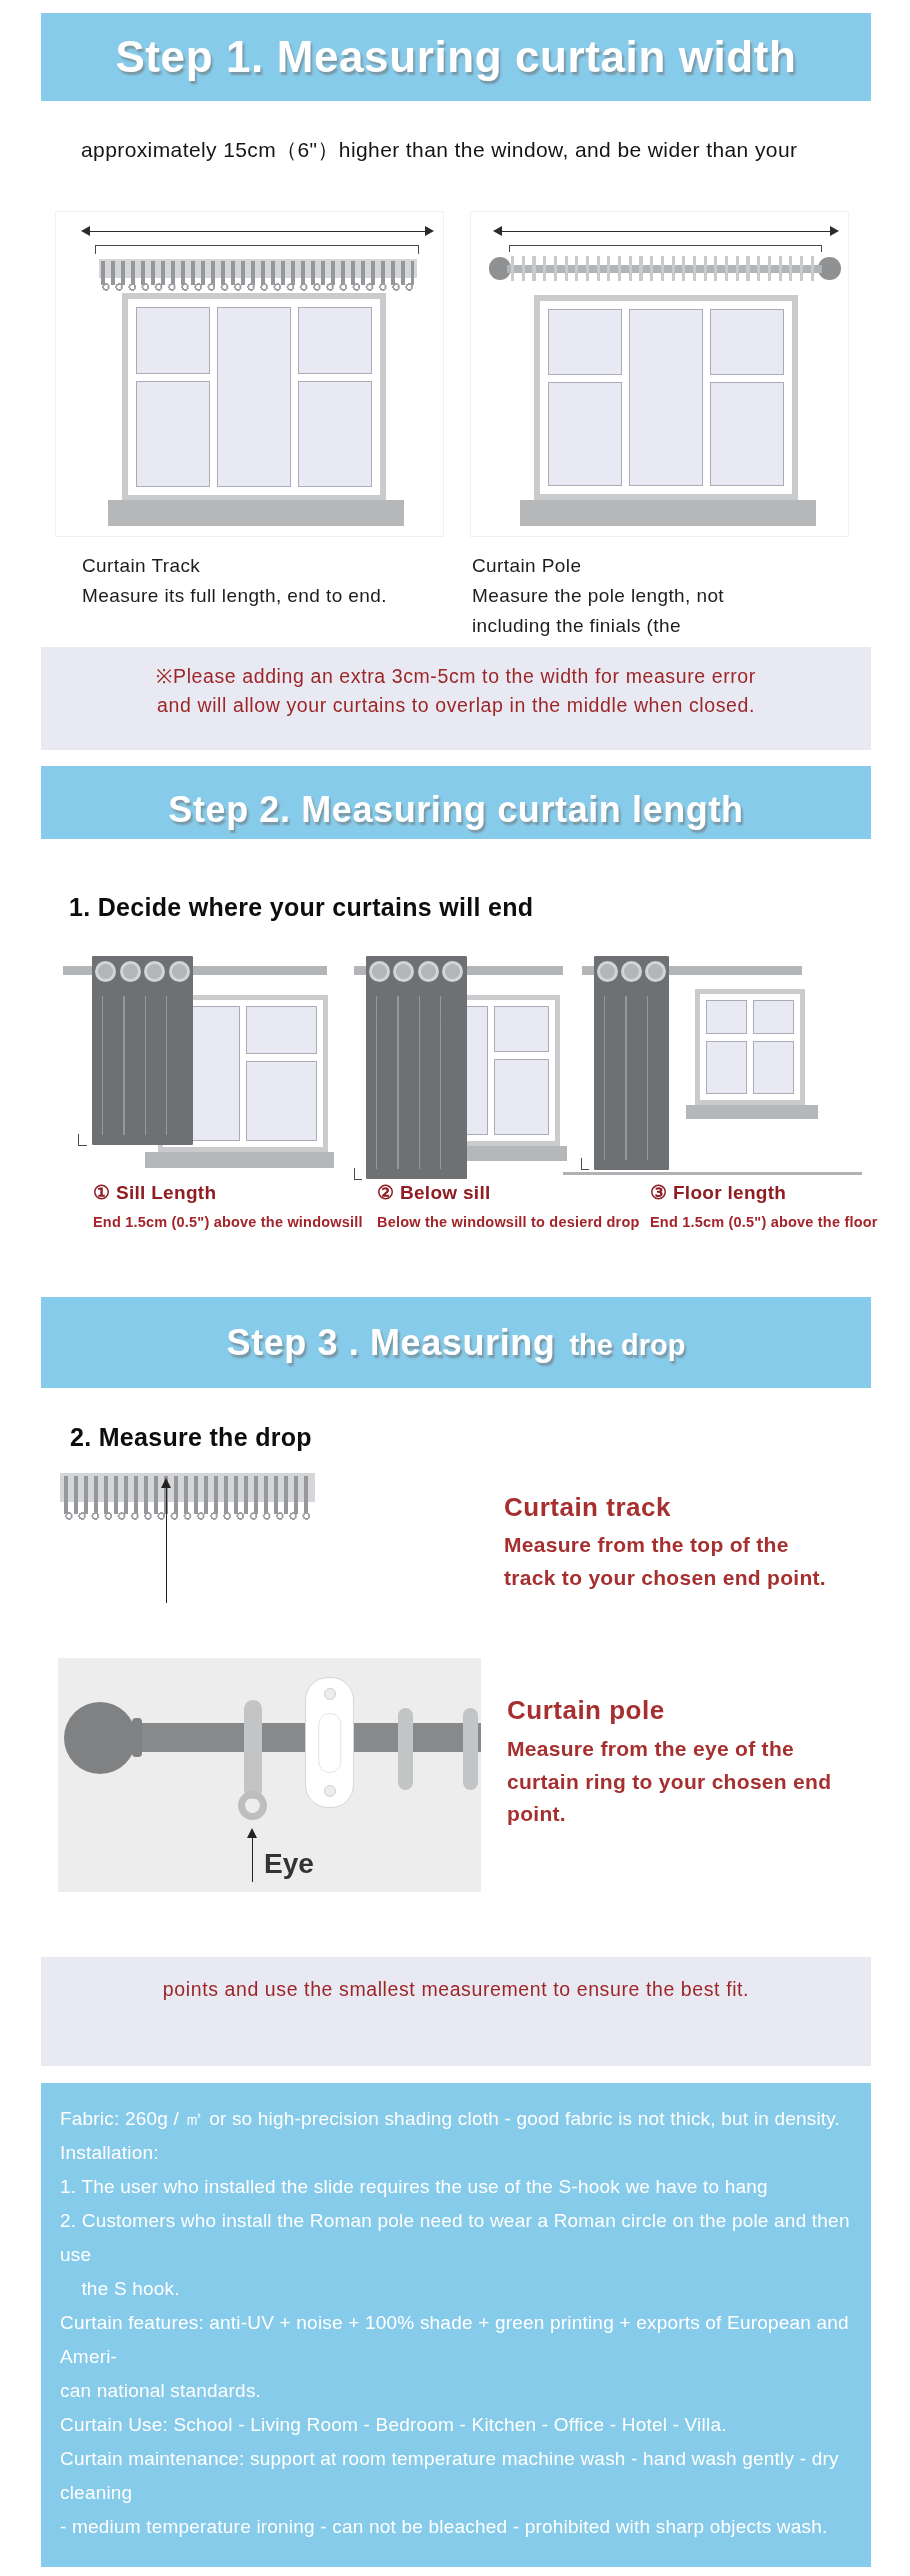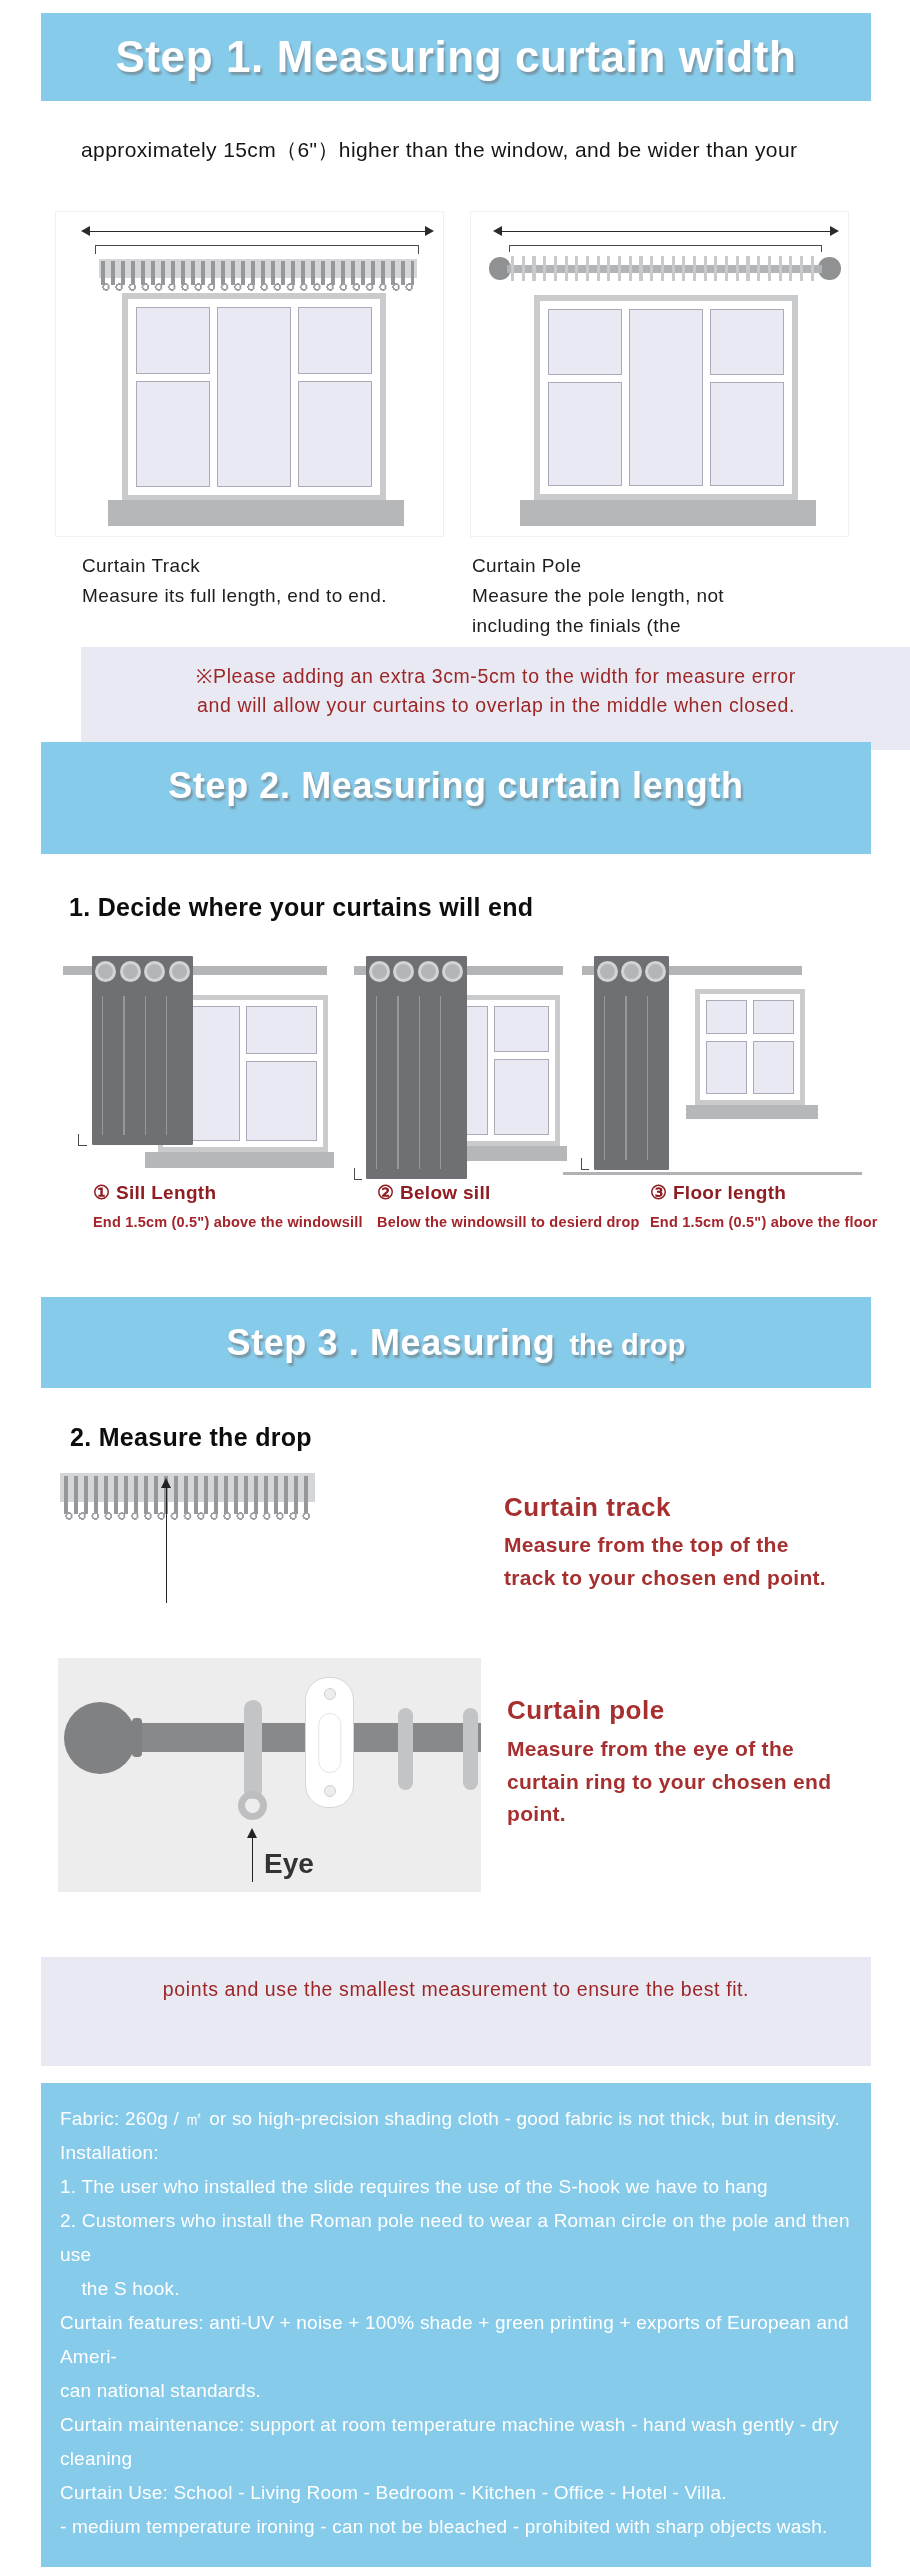--- a/index.html
+++ b/index.html
@@ -5,34 +5,34 @@
   html,body{margin:0;padding:0;background:#fff;}
   .canvas{position:relative;width:910px;height:2576px;background:#ffffff;overflow:hidden;
           font-family:"Liberation Sans",sans-serif;}
 
   
   .band{position:absolute;left:41px;width:830px;background:#87CBEA;text-align:center;}
   .band .bt{color:#ffffff;font-weight:bold;letter-spacing:0.6px;
             text-shadow:1.9px 2.5px 1.9px rgba(110,110,110,.55);}
   #band1{top:12.6px;height:88px;}
   #band1 .bt{font-size:44px;line-height:88px;}
-  #band2{top:742px;height:112px;}
+  #band2{top:766px;height:73px;}
   #band2 .bt{font-size:36px;line-height:88px;}
   #band3{top:1297px;height:91px;}
   #band3 .bt{font-size:36px;line-height:91px;}
   #band3 .bt .sub{font-size:29px;margin-left:14px;letter-spacing:0;}
 
   
   .para{position:absolute;left:81px;top:135px;width:774px;color:#151515;
         font-size:21px;line-height:30px;letter-spacing:0.4px;}
 
   
   .note{position:absolute;left:41px;width:830px;background:#E9E9F3;text-align:center;
         color:#9C2626;font-size:19.5px;line-height:29px;letter-spacing:0.6px;}
-  #note1{top:647px;height:88px;padding-top:15px;box-sizing:content-box;margin-left:40px;}
+  #note1{top:647px;height:88px;padding-top:15px;box-sizing:content-box;}
   #note2{top:1957px;height:91px;padding-top:17.6px;}
 
   
   .dbox{position:absolute;border:0.6px solid #f1f1f1;background:#fff;}
   #boxA{left:55px;top:211px;width:387px;height:324px;}
   #boxB{left:470px;top:211px;width:377px;height:324px;}
 
   .harrow{position:absolute;height:1.3px;background:#2B2B2B;}
   .harrow::before,.harrow::after{content:"";position:absolute;top:-5px;width:0;height:0;
       border-top:5px solid transparent;border-bottom:5px solid transparent;}
@@ -324,19 +324,19 @@
   </div>
 
   <div class="footer">
     <div>Fabric: 260g / ㎡ or so high-precision shading cloth - good fabric is not thick, but in density.</div>
     <div>Installation:</div>
     <div>1. The user who installed the slide requires the use of the S-hook we have to hang</div>
     <div>2. Customers who install the Roman pole need to wear a Roman circle on the pole and then use</div>
     <div class="indent">the S hook.</div>
     <div>Curtain features: anti-UV + noise + 100% shade + green printing + exports of European and Ameri-</div>
     <div>can national standards.</div>
+    <div>Curtain Use: School - Living Room - Bedroom - Kitchen - Office - Hotel - Villa.</div>
     <div>Curtain maintenance: support at room temperature machine wash - hand wash gently - dry cleaning</div>
-    <div>Curtain Use: School - Living Room - Bedroom - Kitchen - Office - Hotel - Villa.</div>
     <div>- medium temperature ironing - can not be bleached - prohibited with sharp objects wash.</div>
   </div>
 
 </div>
 
 
 </body></html>

